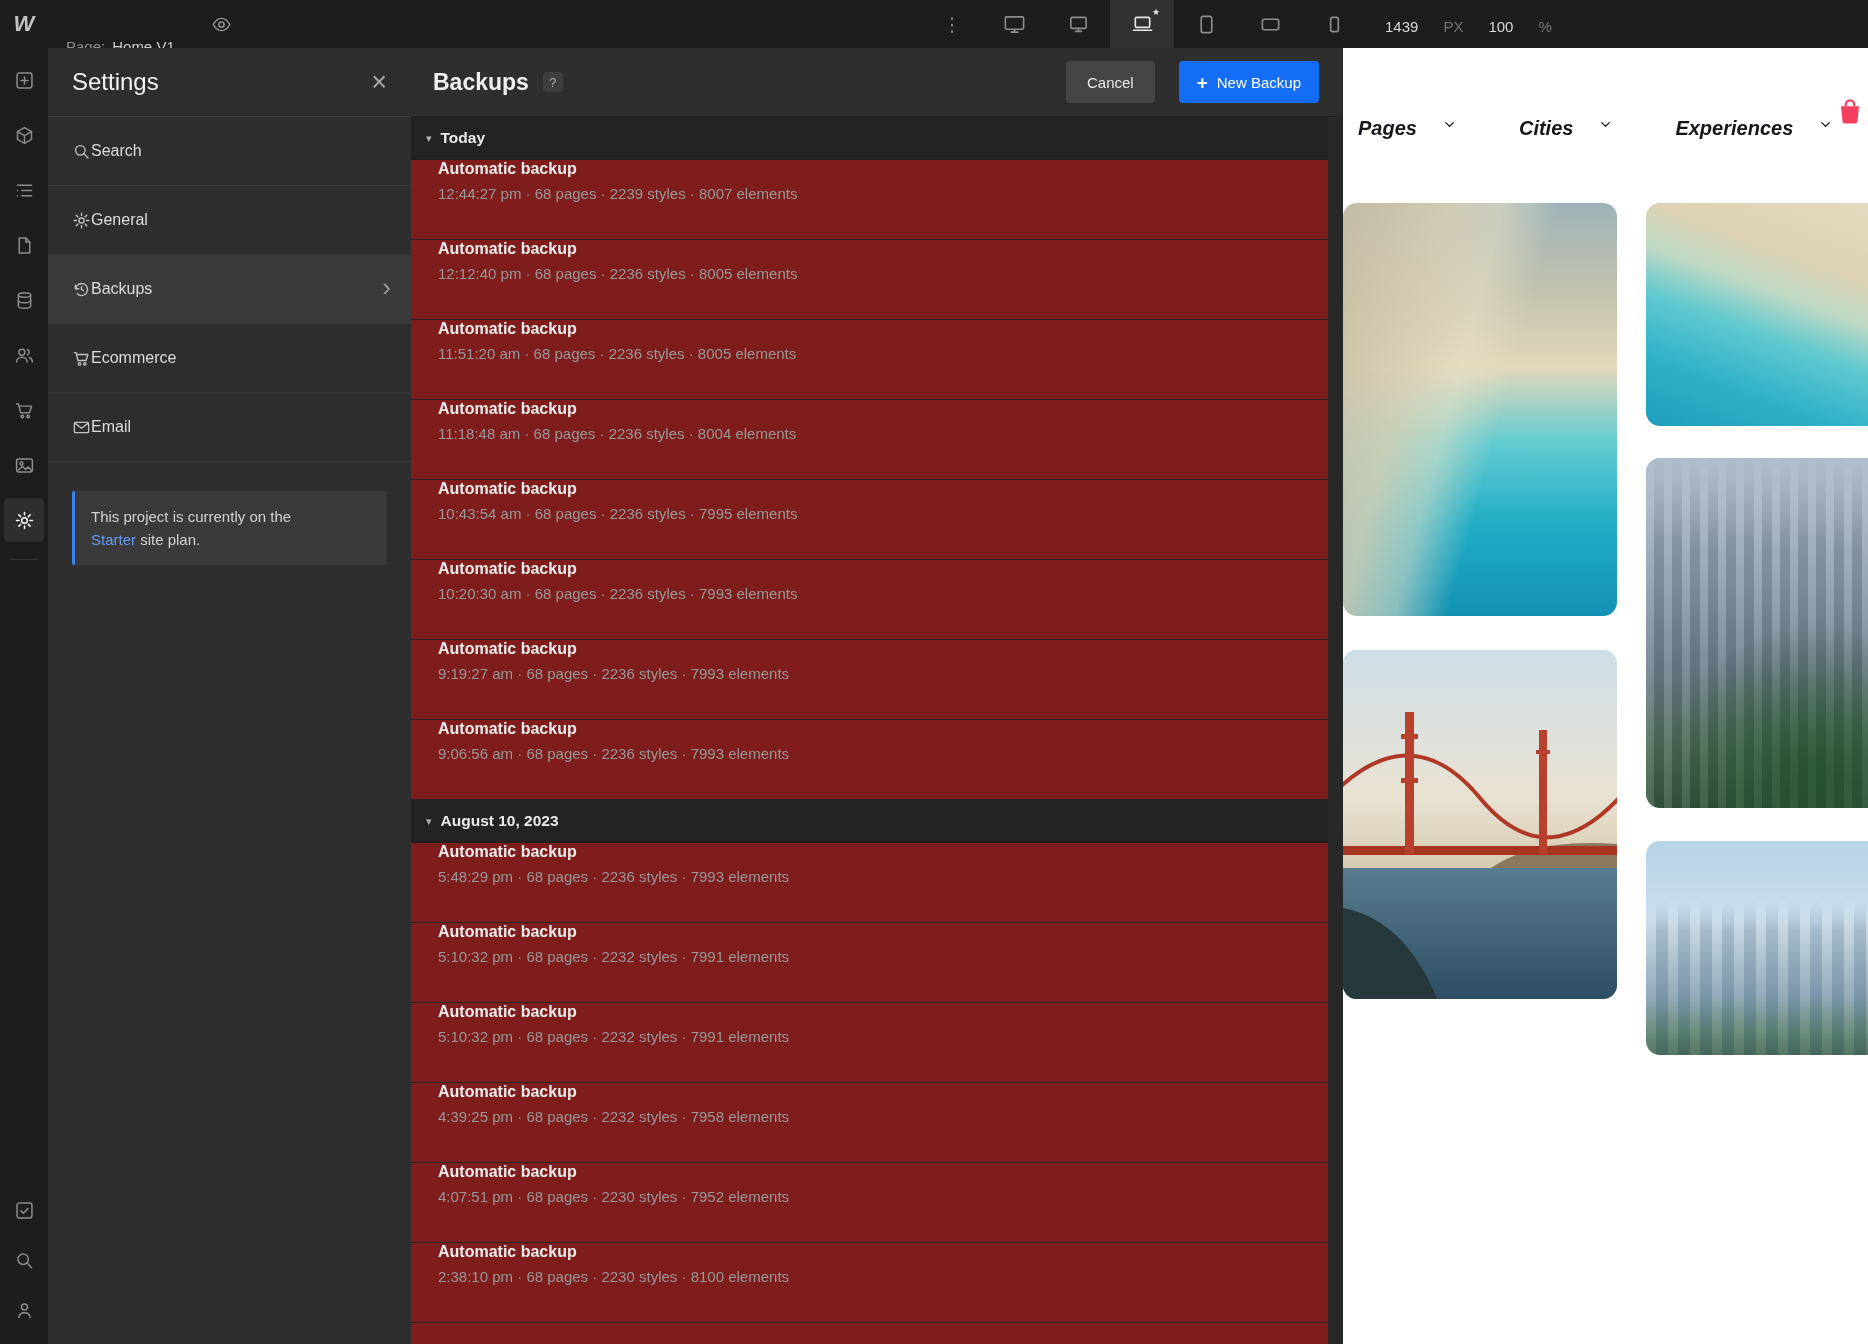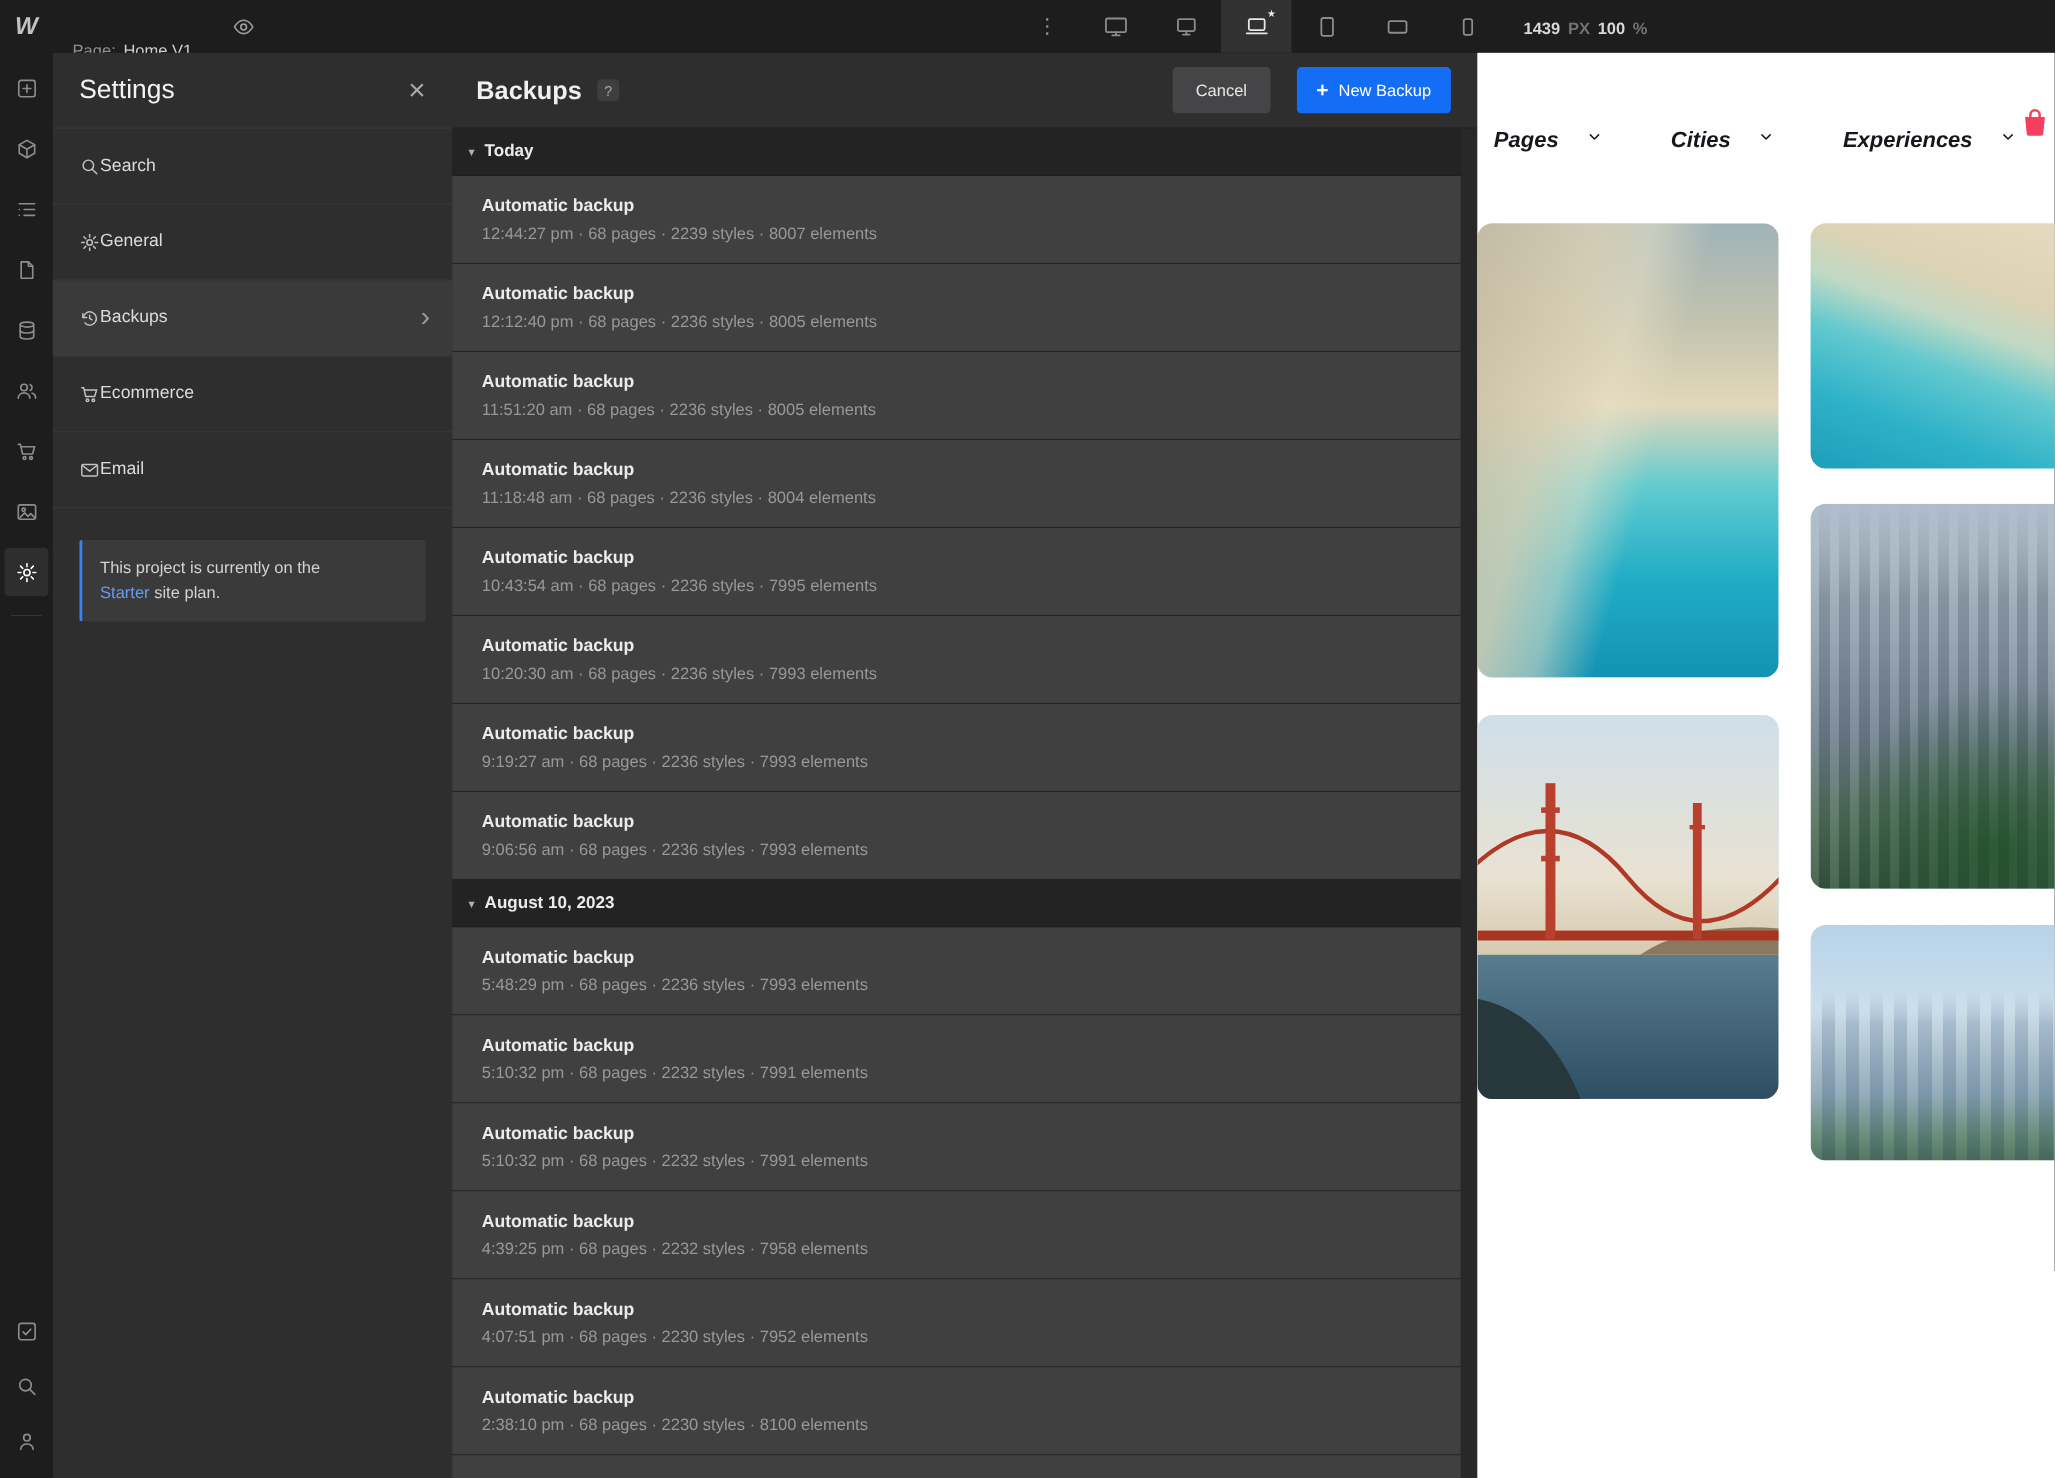--- a/index.html
+++ b/index.html
@@ -17,21 +17,21 @@
   .pg-name{color:#cfcfcf;}
   .tb-eye{margin-left:36px;color:#9a9a9a;display:flex;align-items:center;}
   .tb-eye svg{width:21px;height:21px;}
   .tb-center{position:absolute;left:938px;top:0;height:48px;display:flex;align-items:center;}
   .tb-dots{width:28px;text-align:center;color:#8a8a8a;font-size:19px;cursor:pointer;}
   .devices{display:flex;margin-left:16px;height:48px;}
   .device{width:64px;height:48px;display:flex;align-items:center;justify-content:center;color:#8d8d8d;position:relative;cursor:pointer;}
   .device svg{width:27px;height:23px;}
   .device.active{background:#313131;color:#e8e8e8;}
   .bp-star{position:absolute;top:7px;right:14px;font-size:9px;color:#e8e8e8;}
-  .tb-right{position:absolute;left:1385px;top:0;height:52px;display:flex;align-items:center;gap:7px;font-size:15px;font-weight:bold;}
+  .tb-right{position:absolute;left:1385px;top:0;height:52px;display:flex;align-items:center;gap:25px;font-size:15px;}
   .tb-right .val{color:#d8d8d8;}
   .tb-right .unit{color:#737373;}
   
   .rail{position:absolute;left:0;top:48px;width:48px;height:1296px;background:#1d1d1d;display:flex;flex-direction:column;align-items:center;padding-top:10px;box-sizing:border-box;}
   .rail-btn{width:40px;height:44px;display:flex;align-items:center;justify-content:center;color:#8d8d8d;margin-bottom:11px;border-radius:4px;cursor:pointer;}
   .rail-btn svg{width:21px;height:21px;}
   .rail-btn.active{color:#ffffff;background:#2e2e2e;}
   .rail-div{width:28px;height:1px;background:#343434;margin:6px 0 14px;}
   .rail-bottom{margin-top:auto;display:flex;flex-direction:column;align-items:center;padding-bottom:6px;}
   .rail-bottom .rail-btn{margin-bottom:6px;}
@@ -53,21 +53,21 @@
   .bk-title{font-size:23px;font-weight:600;color:#f0f0f0;margin:0;}
   .help{width:20px;height:20px;background:#3e3e3e;border-radius:4px;color:#a8a8a8;font-size:13px;display:flex;align-items:center;justify-content:center;margin-left:14px;cursor:pointer;}
   .bk-btns{margin-left:auto;display:flex;gap:24px;}
   .btn-cancel{background:#454547;border:none;color:#e8e8e8;font-size:15px;font-family:inherit;height:42px;padding:0 21px;border-radius:4px;cursor:pointer;}
   .btn-new{background:#146ef5;border:none;color:#ffffff;font-size:15px;font-family:inherit;height:42px;padding:0 18px;border-radius:4px;display:flex;align-items:center;gap:9px;cursor:pointer;}
   .btn-new .plus{font-size:19px;font-weight:bold;line-height:1;}
   .bk-list{flex:1;overflow:hidden;width:917px;}
   .group-header{height:42px;display:flex;align-items:center;background:#232323;border-bottom:1px solid #1e1e1e;padding-left:15px;gap:9px;cursor:pointer;}
   .group-header .tri{color:#b0b0b0;font-size:11px;}
   .group-header .group-label{color:#ebebeb;font-size:15.5px;font-weight:bold;}
-  .backup-item{height:79px;border-bottom:1px solid #252525;background:#404040;display:flex;flex-direction:column;justify-content:center;padding-left:27px;box-sizing:content-box;cursor:pointer;}
+  .backup-item{height:79px;border-bottom:1px solid #252525;background:#7f1d1d;display:flex;flex-direction:column;padding-left:27px;box-sizing:content-box;cursor:pointer;}
   .bi-title{font-size:16px;font-weight:600;color:#ececec;margin-bottom:7px;}
   .bi-details{font-size:15px;color:#989898;}
   
   .preview{position:absolute;left:1343px;top:48px;width:525px;height:1296px;background:#ffffff;overflow:hidden;}
   .pv-nav{position:absolute;left:15px;top:62px;height:36px;display:flex;align-items:center;gap:62px;}
   .nav-item{display:flex;align-items:flex-start;gap:25px;cursor:pointer;font-style:italic;}
   .nav-label{font-size:20px;font-weight:600;color:#16161d;}
   .nav-caret{display:flex;align-items:center;color:#1a1a1a;}
   .nav-caret svg{width:15px;height:15px;stroke-width:2.2;}
   .bag{position:absolute;left:492px;top:48px;width:30px;height:30px;cursor:pointer;}

